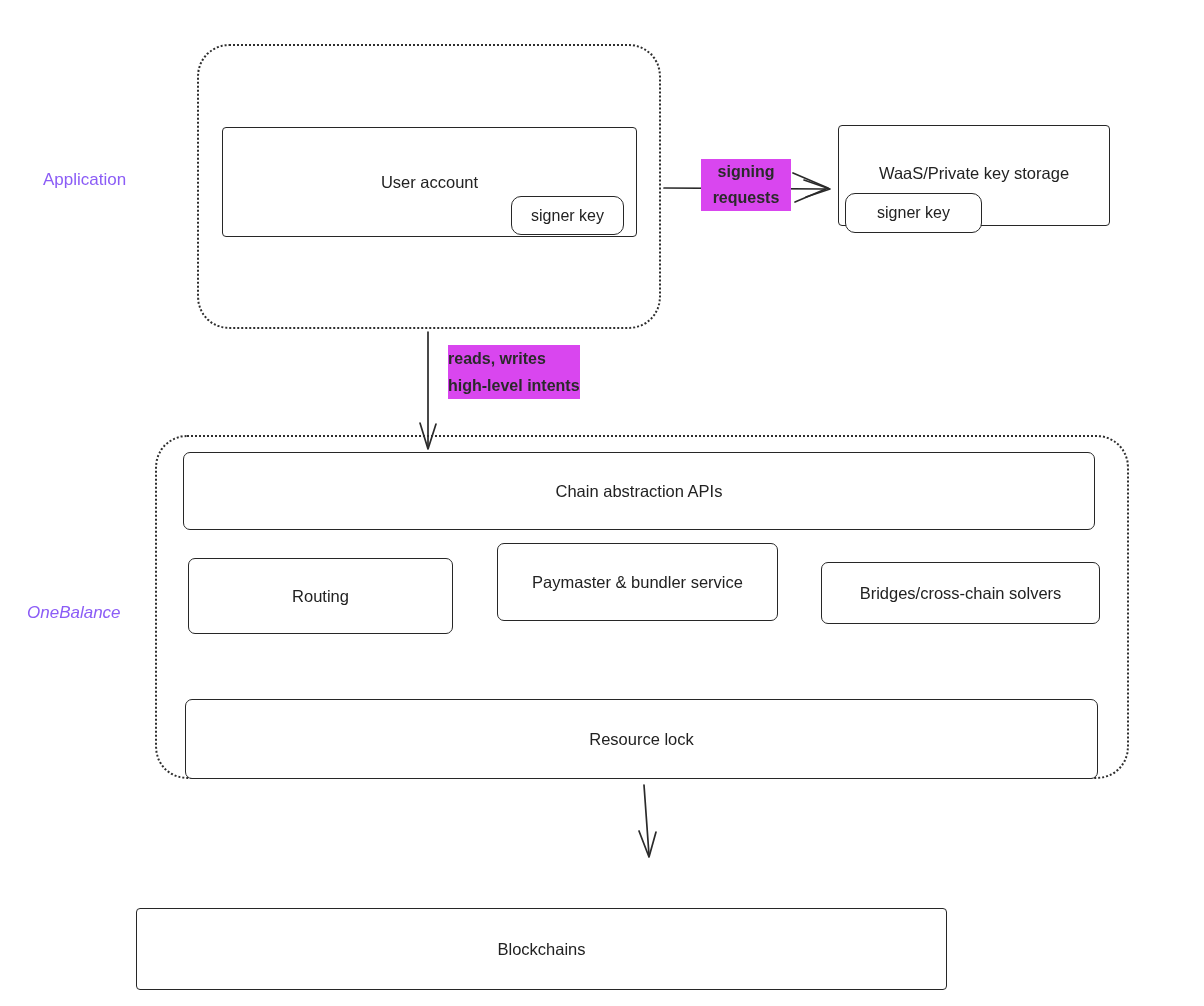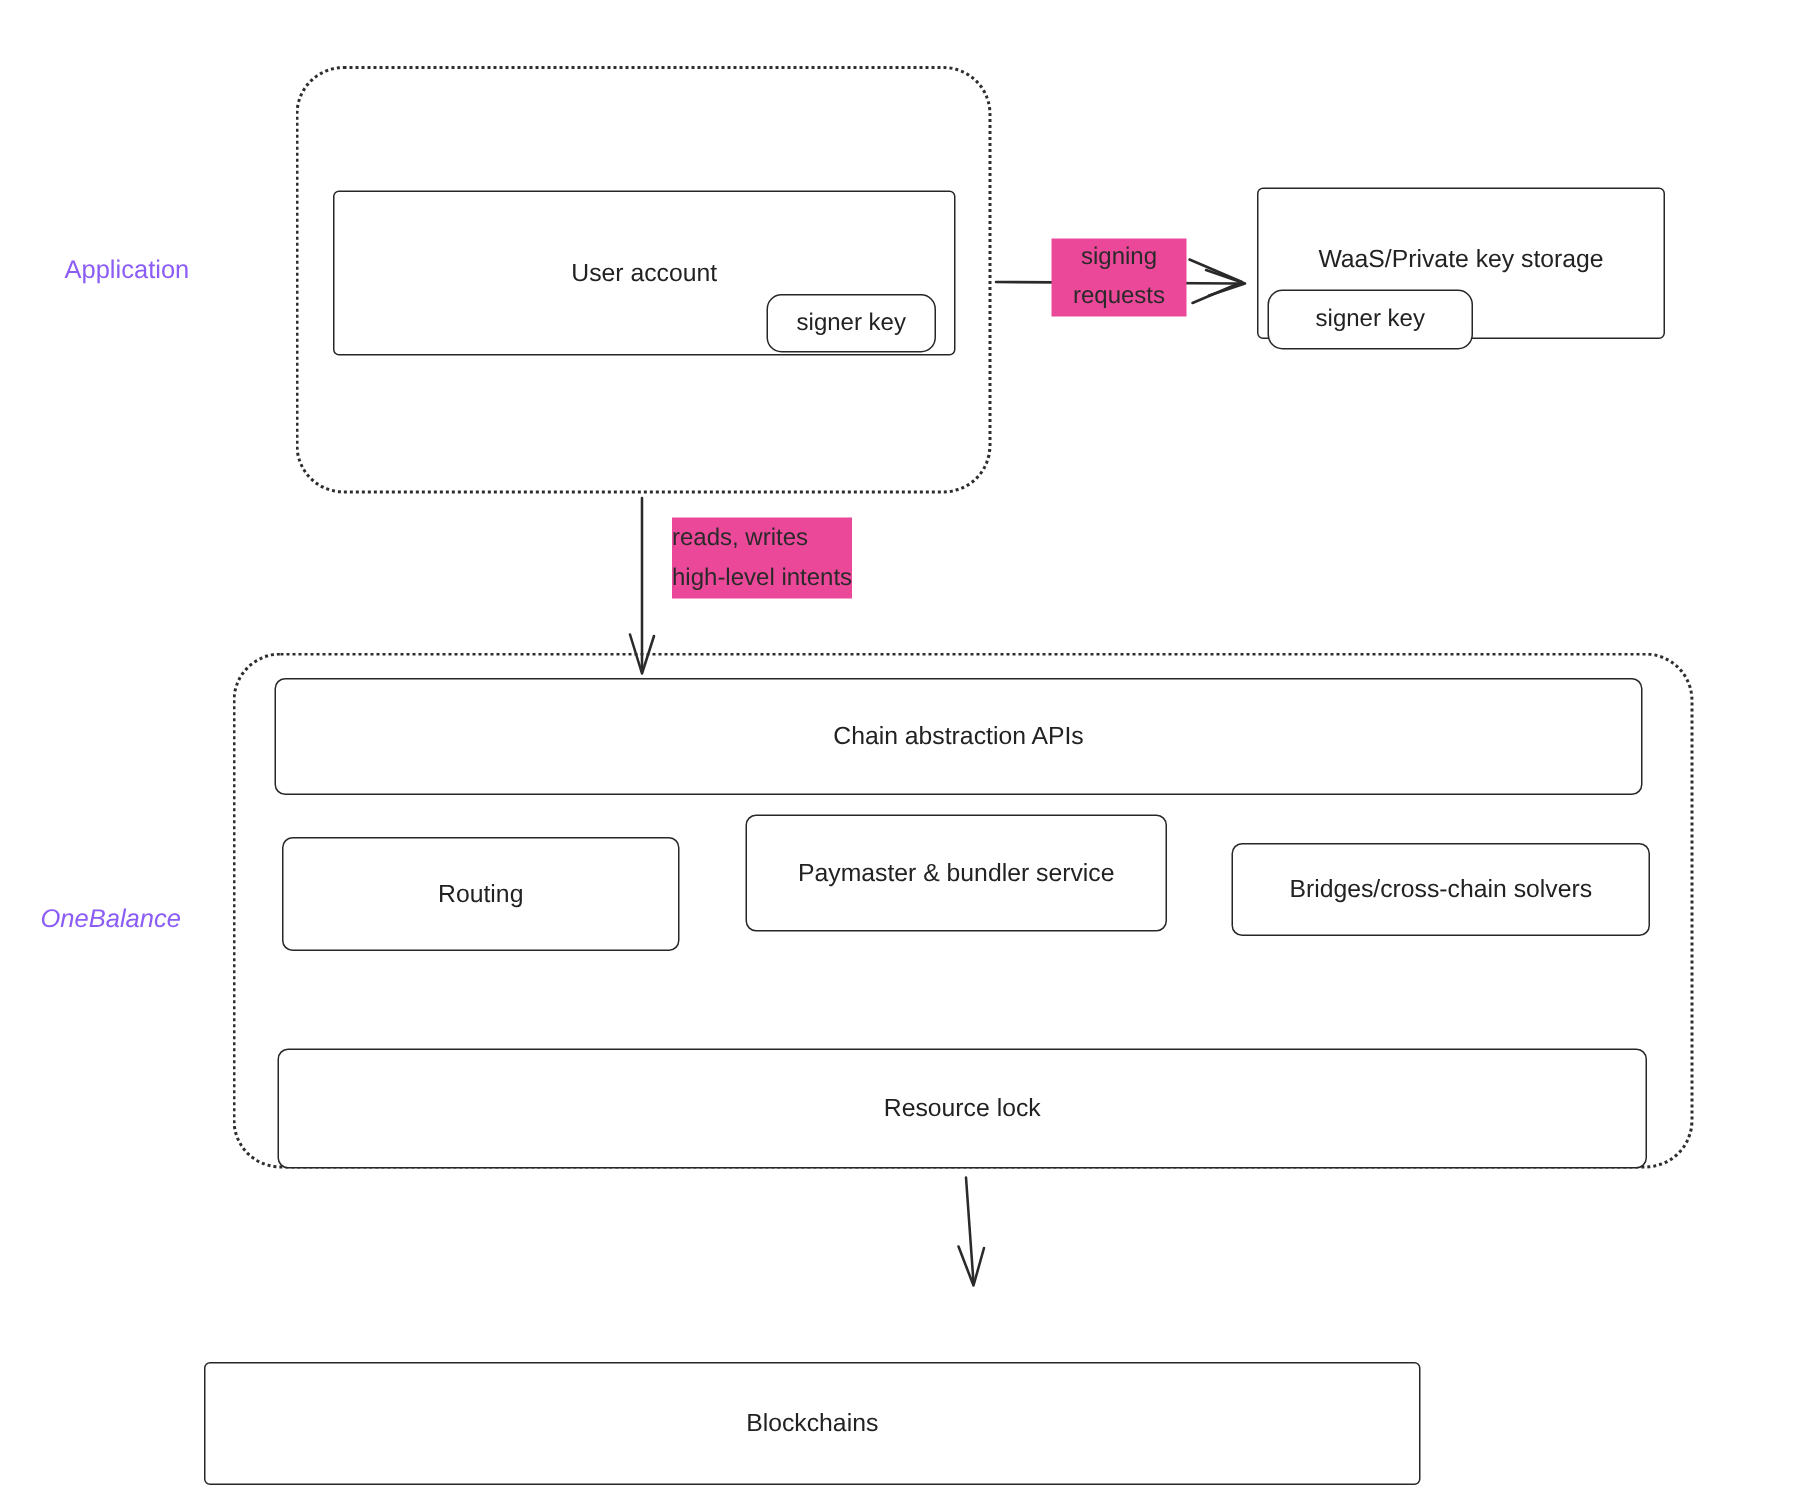--- a/index.html
+++ b/index.html
@@ -41,23 +41,24 @@
   .node-lg { border-radius: 4px; }
   .node-md { border-radius: 7px; }
   .node-sm {
     border-radius: 10px;
     font-size: 16px;
   }
   .arrow-label {
     font-size: 16px;
     line-height: 26px;
     color: #2a2a2a;
-    background: #ec4899;
+    background: #d946ef;
     text-align: center;
     white-space: nowrap;
+    font-weight: bold;
   }
   .arrow-label.left-align { text-align: left; }
   svg.arrow { overflow: visible; }
   svg.arrow path, svg.arrow line, svg.arrow polyline {
     stroke: #2a2a2a;
     stroke-width: 1.7;
     fill: none;
     stroke-linecap: round;
     stroke-linejoin: round;
   }

